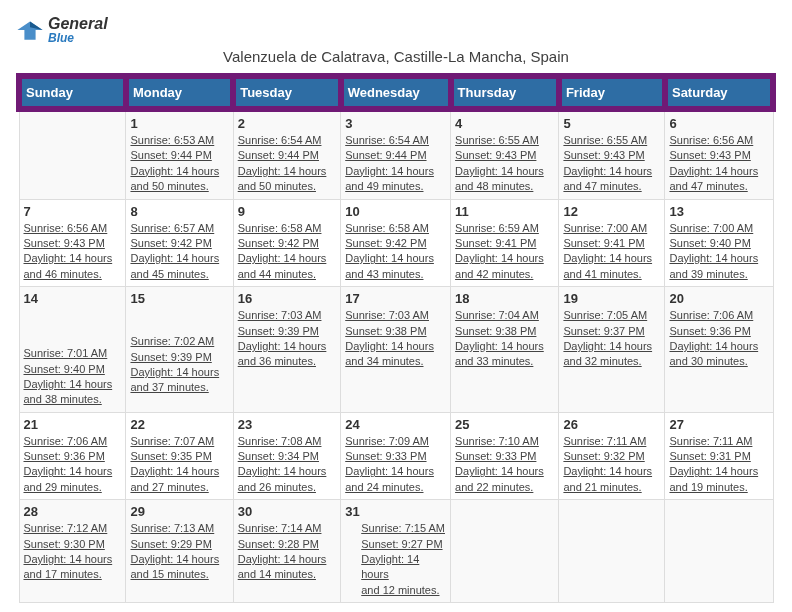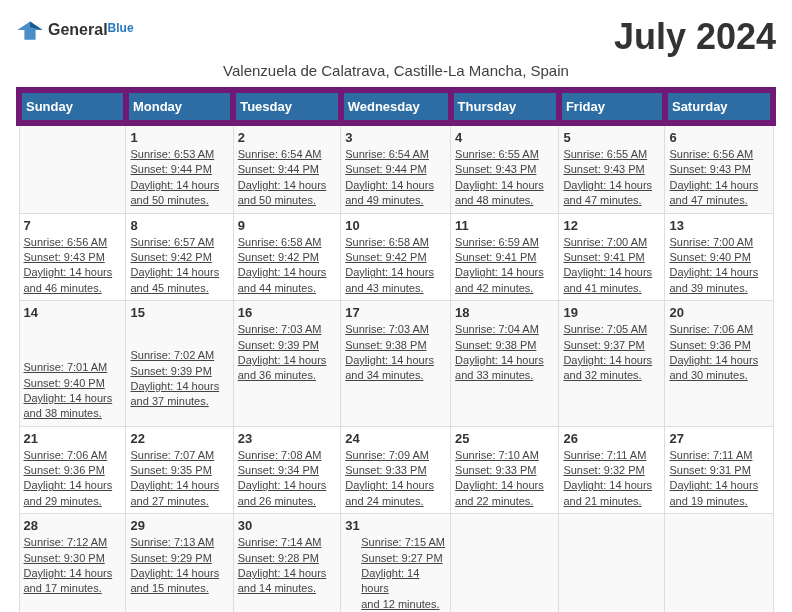--- a/index.html
+++ b/index.html
@@ -67,22 +67,23 @@
       font-size: 11px;
       text-decoration: underline;
     }
     .logo-row {
       display: flex;
       align-items: center;
       gap: 4px;
     }
     .logo-text {
       display: flex;
-      flex-direction: row;
+      flex-direction: column;
       line-height: 1;
+      font-style: italic;
     }
     .logo-gen { font-size: 16px; font-weight: bold; color: #333; }
     .logo-bl { font-size: 12px; font-weight: bold; color: #2a7abf; }
     .logo-bird {
       width: 28px;
       height: 28px;
     }
   </style>
 </head>
 <body>
@@ -91,21 +92,20 @@
   <div class="logo-row">
     <svg class="logo-bird" viewBox="0 0 40 40">
       <polygon points="20,8 38,20 28,20 28,34 12,34 12,20 2,20" fill="#2a7abf" opacity="0.85"></polygon>
       <polygon points="20,8 38,20 20,16" fill="#1a5a8f"></polygon>
     </svg>
     <div class="logo-text">
       <span class="logo-gen">General</span>
       <span class="logo-bl">Blue</span>
     </div>
   </div>
-  <div class="title-month">July 2024</div>
 </div>
 <div class="title-location">Valenzuela de Calatrava, Castille-La Mancha, Spain</div>
 
 <table>
   <thead>
     <tr>
     <th>Sunday</th>
         <th>Monday</th>
         <th>Tuesday</th>
         <th>Wednesday</th>

